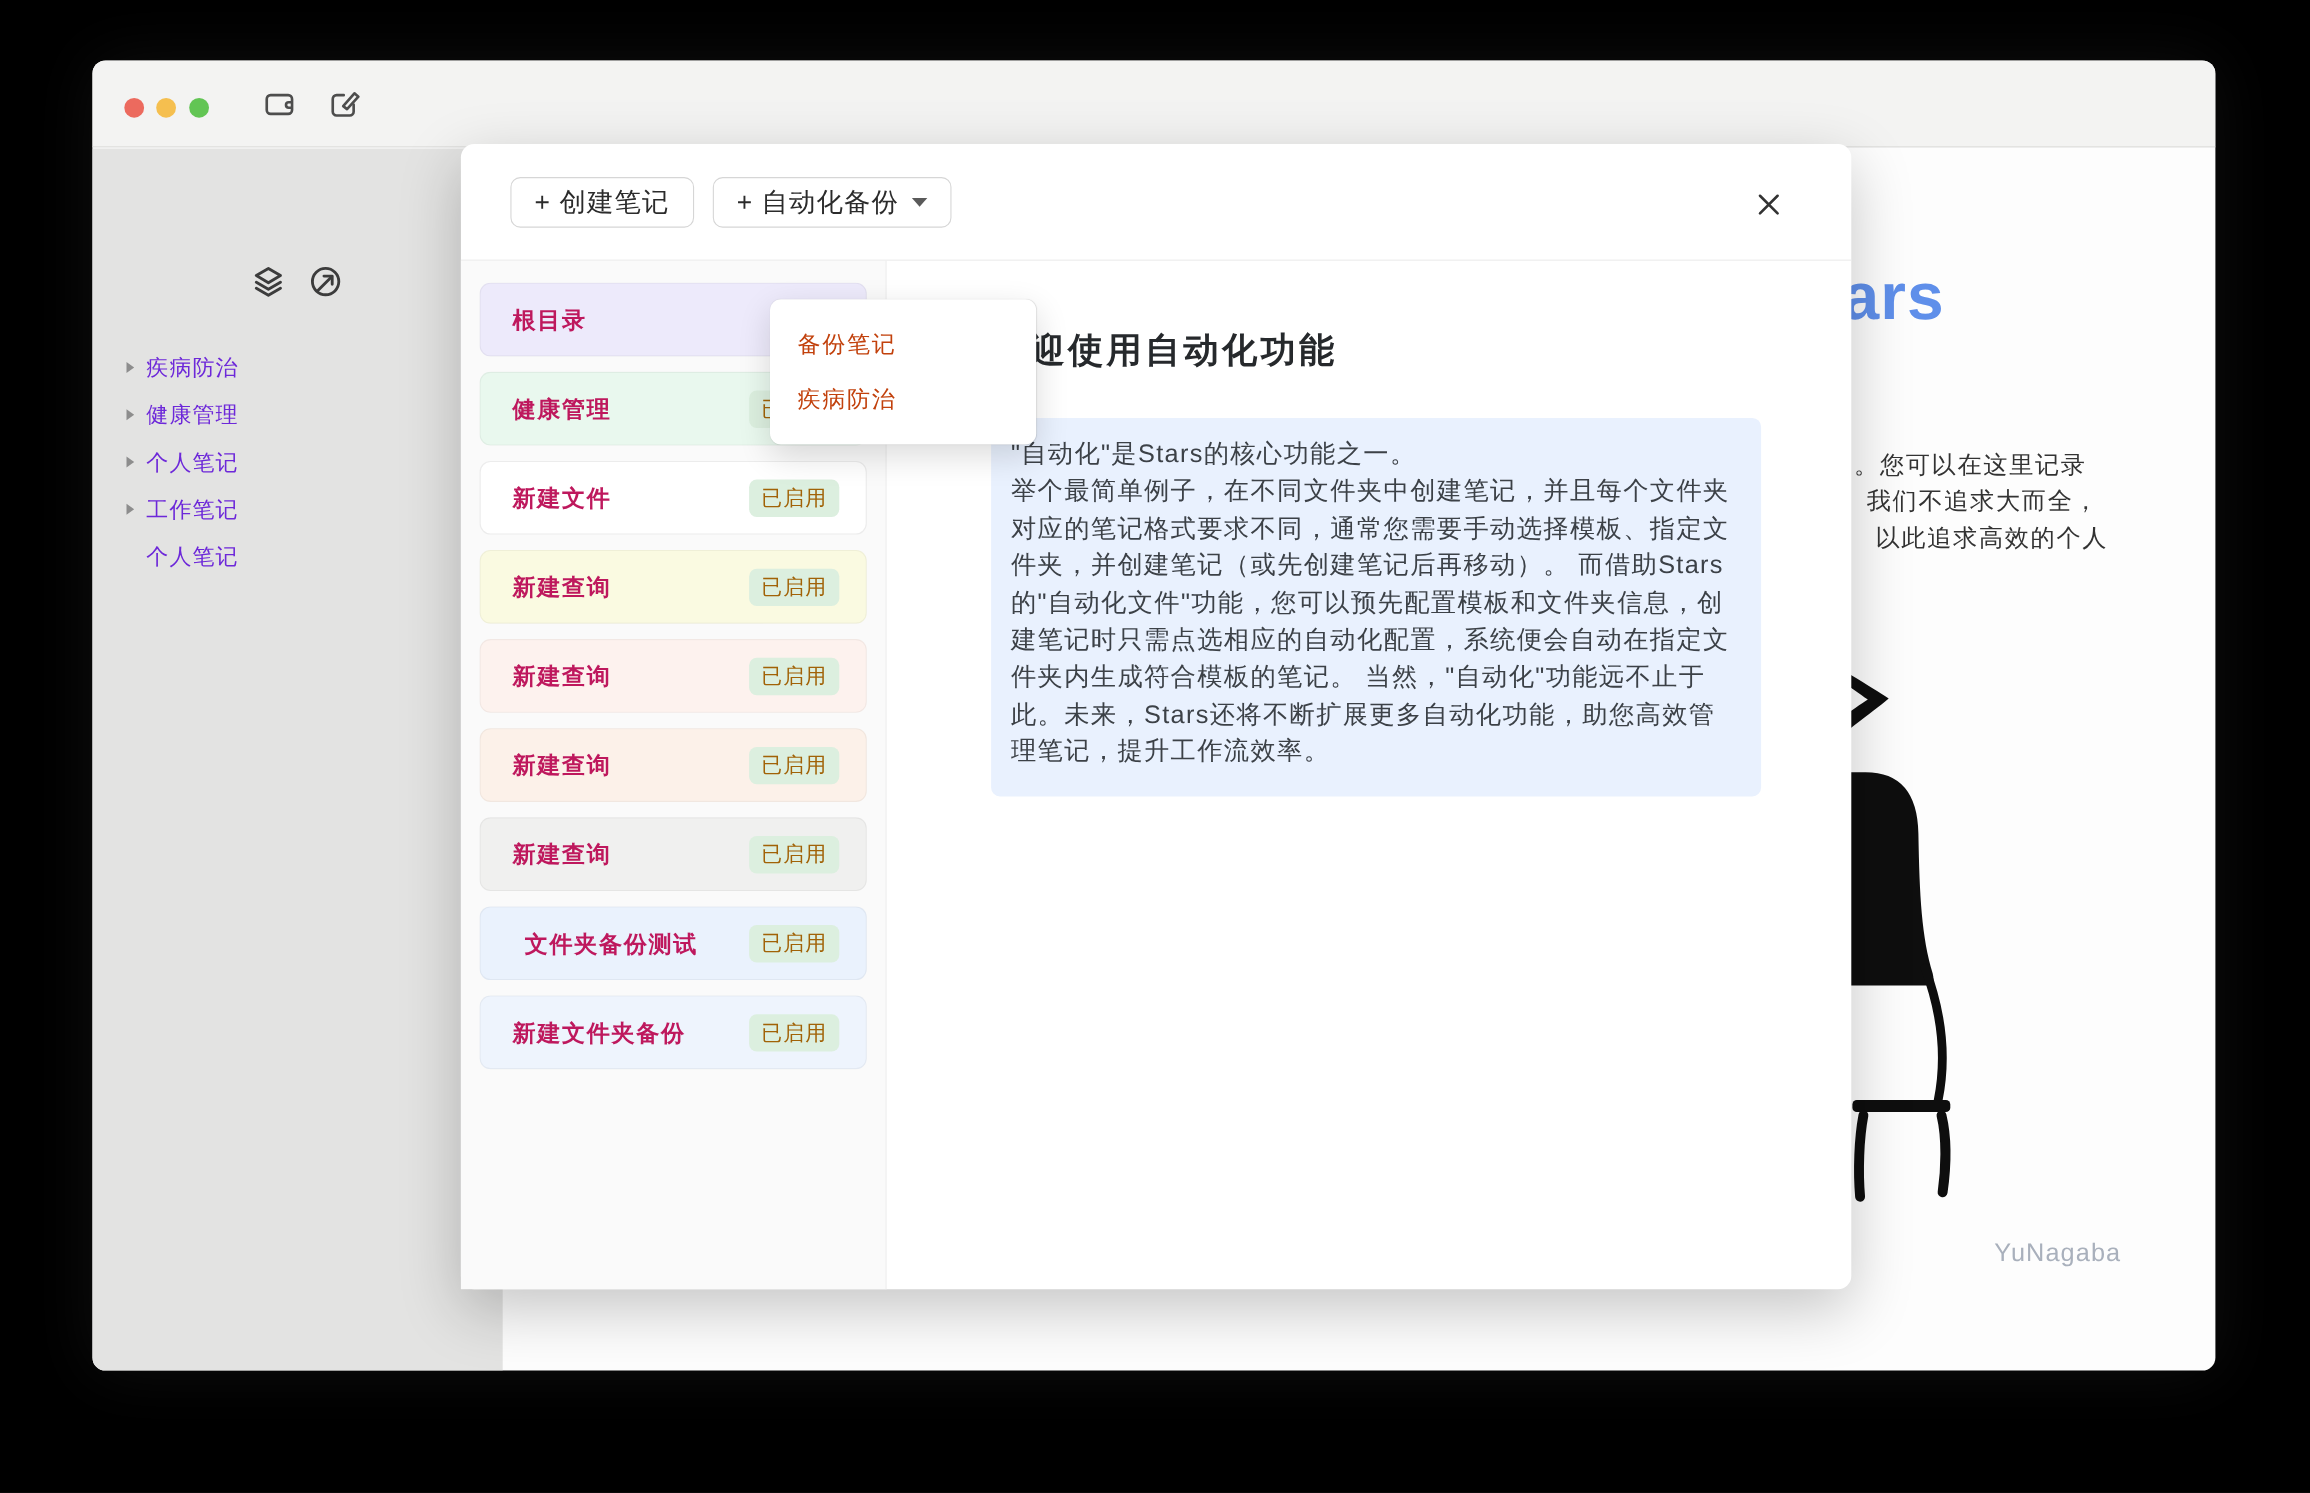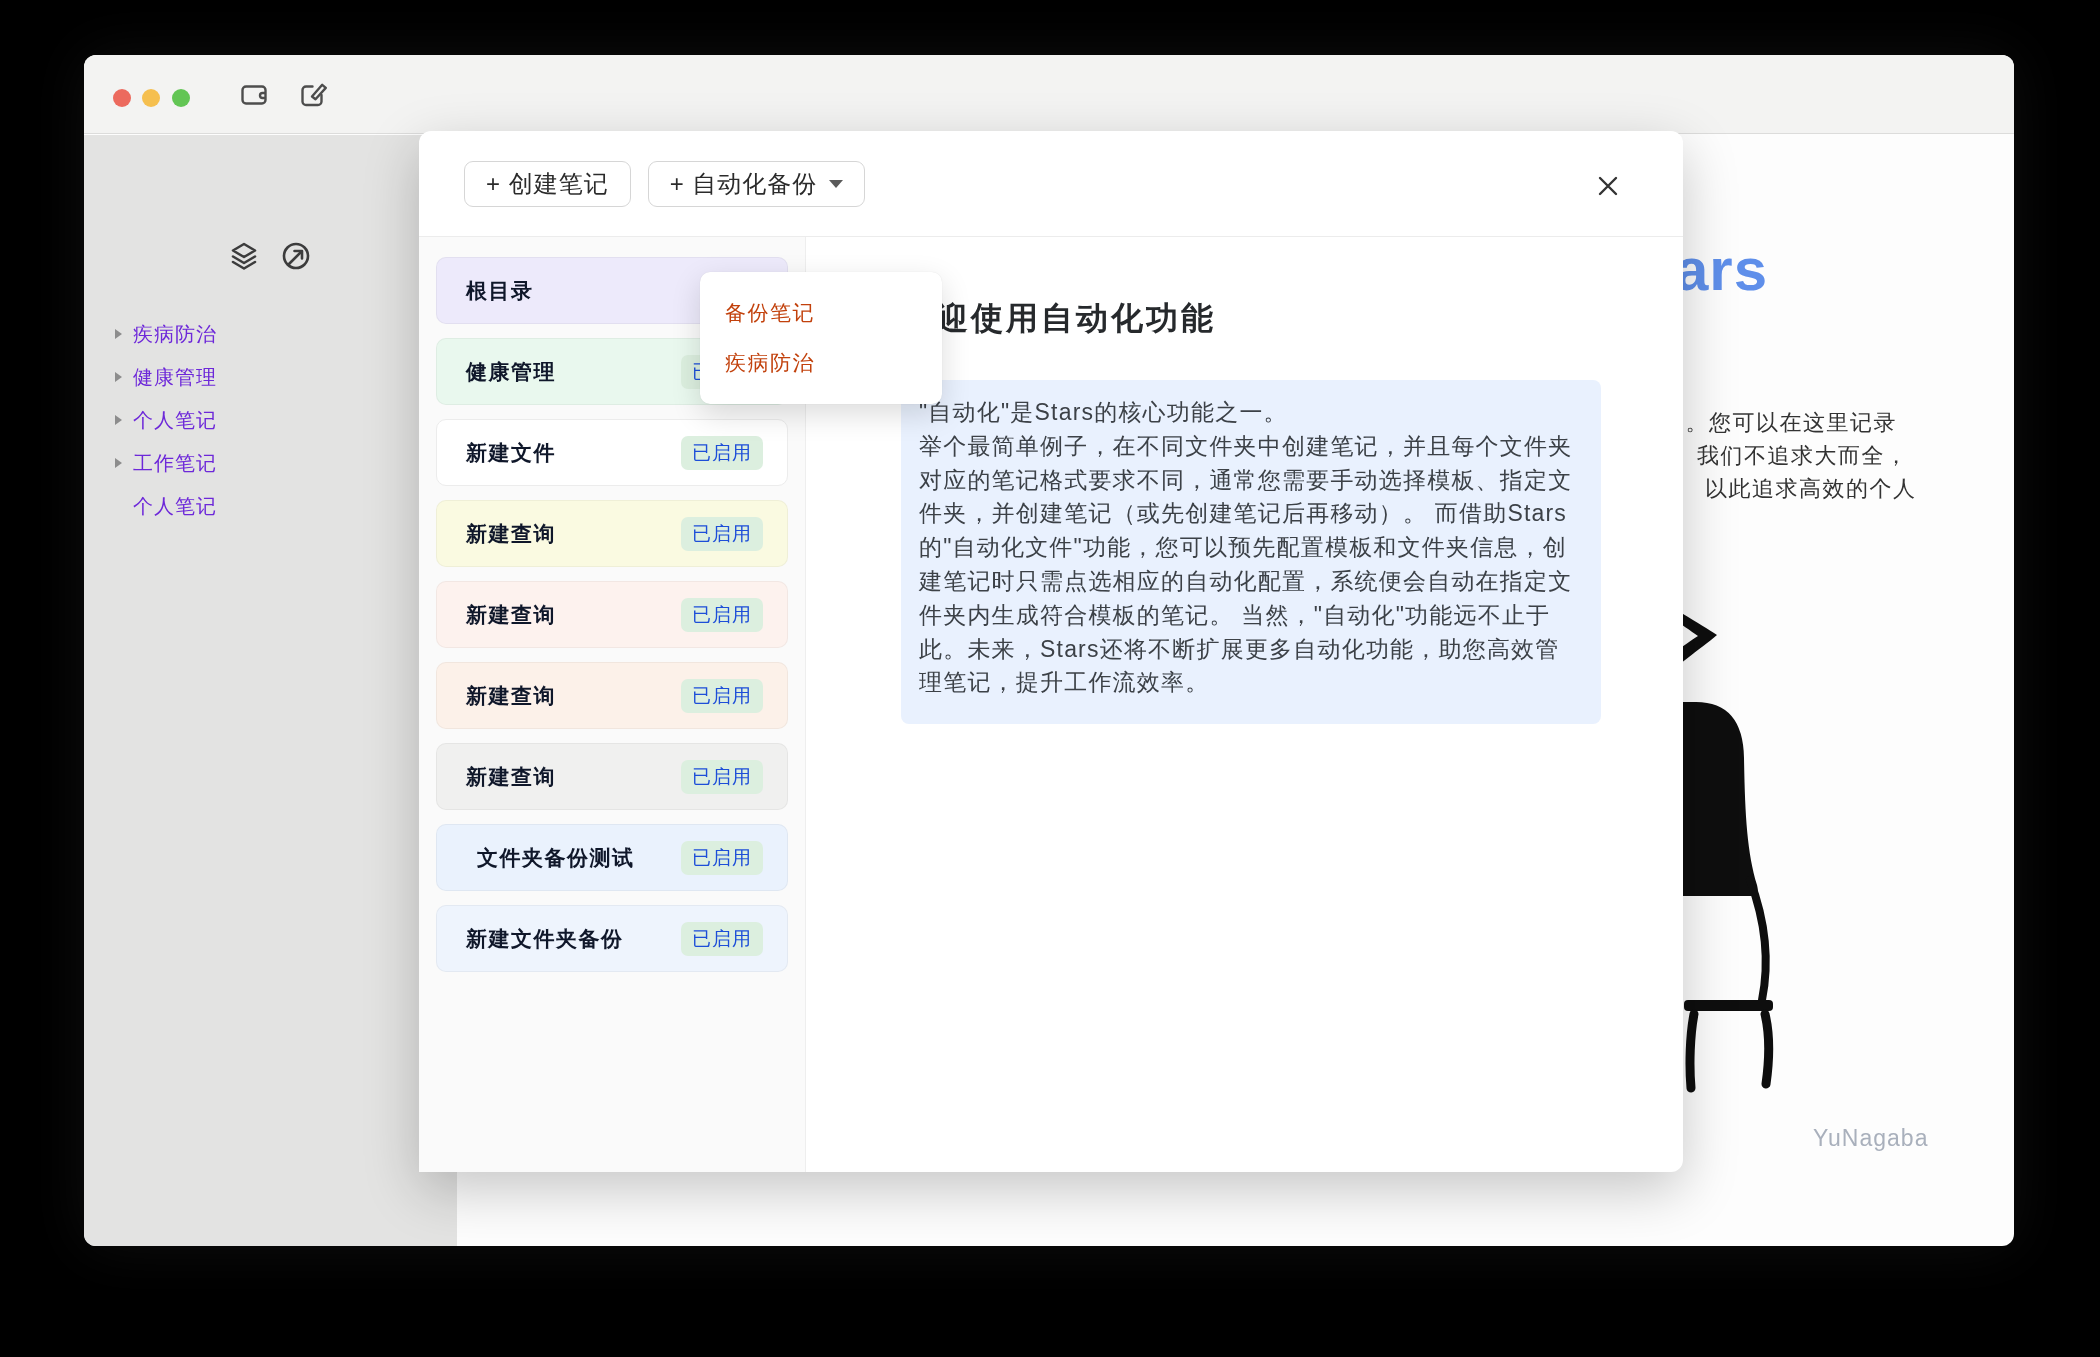--- a/index.html
+++ b/index.html
@@ -50,22 +50,22 @@
   .caret{width:0;height:0;border-left:7px solid transparent;border-right:7px solid transparent;
     border-top:8px solid #5a5a5a;margin-left:4px;}
   .close-btn{position:absolute;left:1167px;top:33px;width:44px;height:44px;border:none;background:transparent;
     display:flex;align-items:center;justify-content:center;cursor:pointer;color:#333;}
 
   .modal-body{flex:1;display:flex;min-height:0;}
   .col-list{width:387px;flex:0 0 auto;background:#fafafa;border-right:1px solid #eeeeee;
     padding:20px 17px;display:flex;flex-direction:column;gap:14px;}
   .tile{height:67px;flex:0 0 auto;border-radius:10px;display:flex;align-items:center;
     padding:0 24px 0 29px;border:1px solid rgba(0,0,0,0.045);cursor:pointer;}
-  .tile-label{font-size:21px;font-weight:600;color:#0f172a;letter-spacing:1.5px;}
-  .badge{margin-left:auto;font-size:19px;color:#1d4ed8;background:#dcefdf;border-radius:7px;
+  .tile-label{font-size:21px;font-weight:600;color:#be185d;letter-spacing:1.5px;}
+  .badge{margin-left:auto;font-size:19px;color:#a16207;background:#dcefdf;border-radius:7px;
     padding:4px 11px;letter-spacing:1px;}
 
   .col-content{flex:1;padding:60px 0 0 95px;}
   .content-heading{margin:0;font-size:32px;font-weight:bold;color:#26292c;letter-spacing:3px;}
   .info-box{margin-top:39px;width:700px;background:#e9f1fe;border-radius:8px;
     padding:16px 18px 24px 18px;}
   .info-text{font-size:23px;line-height:33.8px;letter-spacing:1.2px;color:#3c4147;
     white-space:pre-wrap;margin:0;}
 
   

